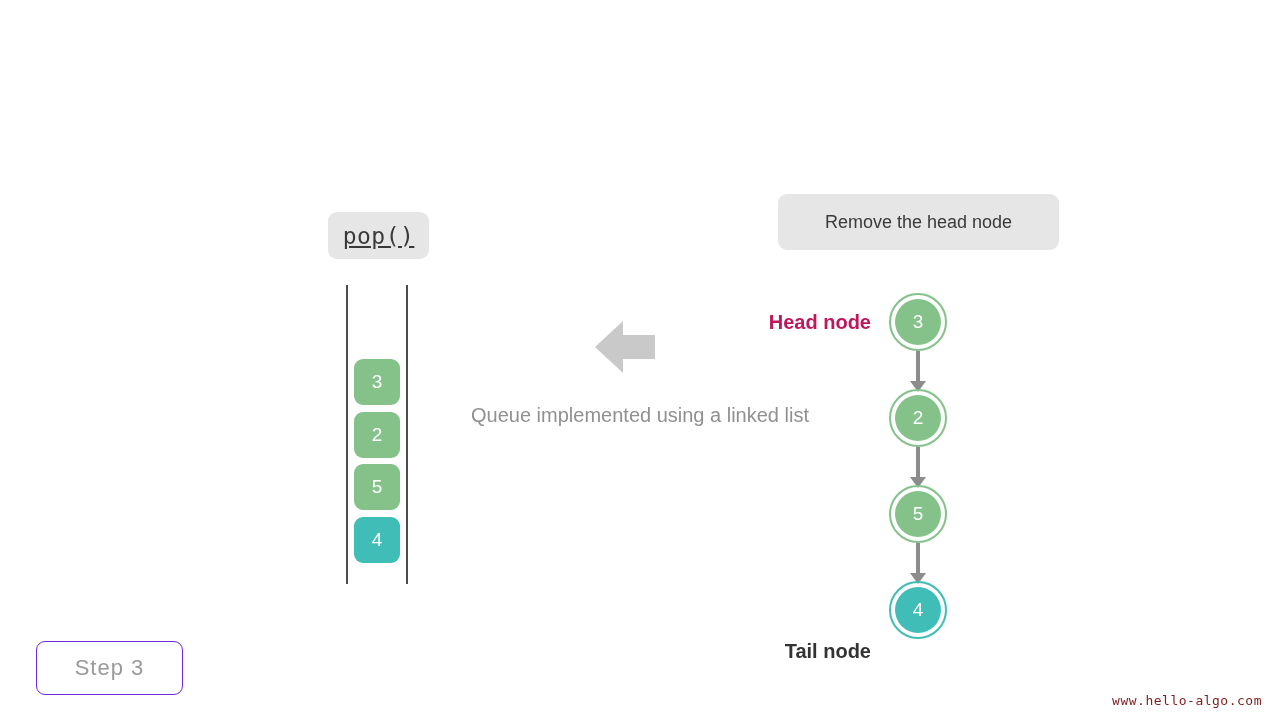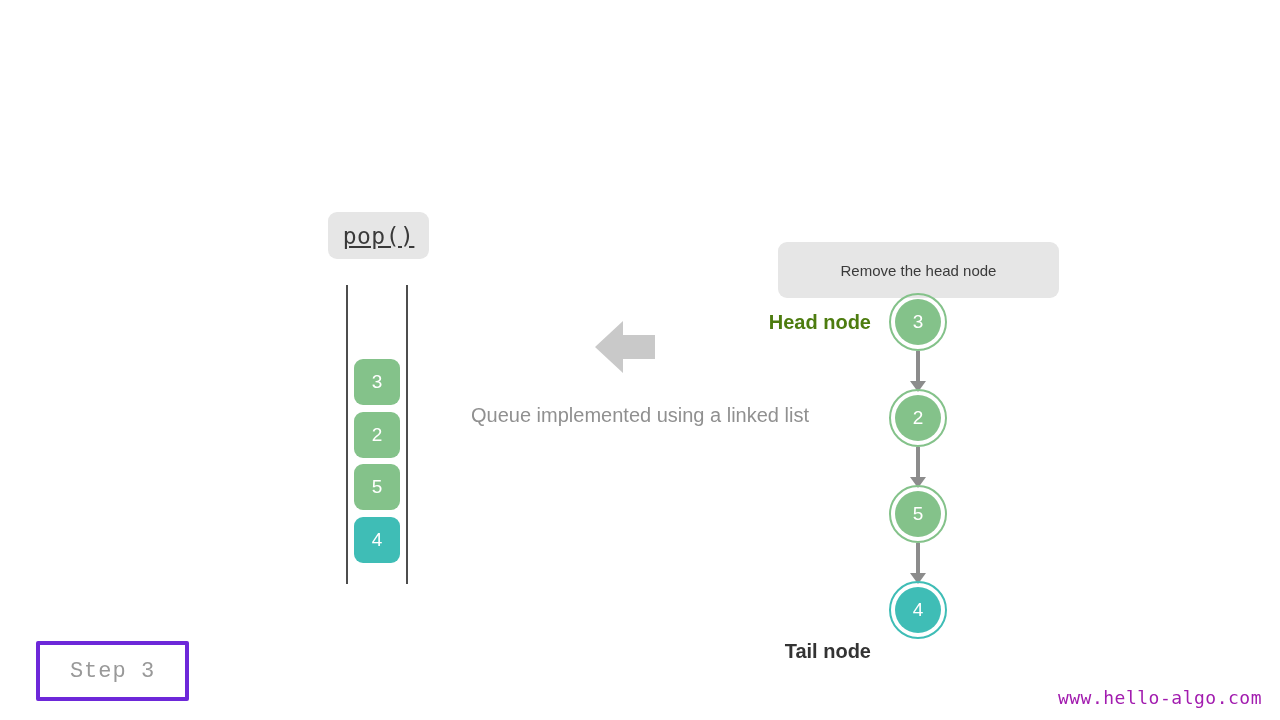--- a/index.html
+++ b/index.html
@@ -35,22 +35,21 @@
     font-family: "DejaVu Sans Mono", "Liberation Mono", monospace;
     font-size: 23px;
     letter-spacing: 0.5px;
     text-decoration: underline;
   }
   #action-chip {
     left: 778px;
     top: 194px;
     width: 281px;
     height: 56px;
-    font-size: 15px;
-    margin-top: 48px;
+    font-size: 18px;
   }
 
   
   #stack-container {
     position: absolute;
     left: 346px;
     top: 285px;
     width: 62px;
     height: 299px;
   }
@@ -158,38 +157,38 @@
     z-index: 1;
   }
 
   
   #step-badge {
     position: absolute;
     left: 36px;
     top: 641px;
     width: 145px;
     height: 52px;
-    border: 4px solid #6d28d9;
-    border-radius: 2px;
+    border: 1px solid #6d28d9;
+    border-radius: 9px;
     background: #ffffff;
     display: flex;
     align-items: center;
     justify-content: center;
     color: #999999;
-    font-family: Liberation Mono, monospace;
+    font-family: Liberation Sans, sans-serif;
     font-size: 22px;
     letter-spacing: 1px;
   }
   #watermark {
     position: absolute;
     right: 18px;
     bottom: 12px;
-    color: #a21caf;
+    color: #7f1d1d;
     font-family: "DejaVu Sans Mono", "Liberation Mono", monospace;
-    font-size: 18px;
+    font-size: 13px;
     letter-spacing: 0.5px;
     margin-top: 24px;
   }
 </style>
 </head>
 <body>
 
 <div class="chip" id="op-chip">
   <span>pop()</span>
 </div>
@@ -230,21 +229,21 @@
     <div class="ll-arrowhead" style="top: 96px; border-top-color: rgb(140, 140, 140);"></div>
     <div class="ll-edge" style="top: 162px; height: 30px; background: rgb(140, 140, 140);"></div>
     <div class="ll-arrowhead" style="top: 192px; border-top-color: rgb(140, 140, 140);"></div>
     <div class="ll-edge" style="top: 258px; height: 30px; background: rgb(140, 140, 140);"></div>
     <div class="ll-arrowhead" style="top: 288px; border-top-color: rgb(140, 140, 140);"></div>
     <div class="ll-node" style="top: 8px; border: 2px solid rgb(132, 194, 138);">
       <div class="inner" style="background: rgb(132, 194, 138);">
         <span>3</span>
       </div>
     </div>
-    <div class="ll-label" style="top: 26px; color: #4d7c0f;">Head node</div>
+    <div class="ll-label" style="top: 26px; color: #be185d;">Head node</div>
     <div class="ll-node" style="top: 104px; border: 2px solid rgb(132, 194, 138);">
       <div class="inner" style="background: rgb(132, 194, 138);">
         <span>2</span>
       </div>
     </div>
     <div class="ll-node" style="top: 200px; border: 2px solid rgb(132, 194, 138);">
       <div class="inner" style="background: rgb(132, 194, 138);">
         <span>5</span>
       </div>
     </div>

